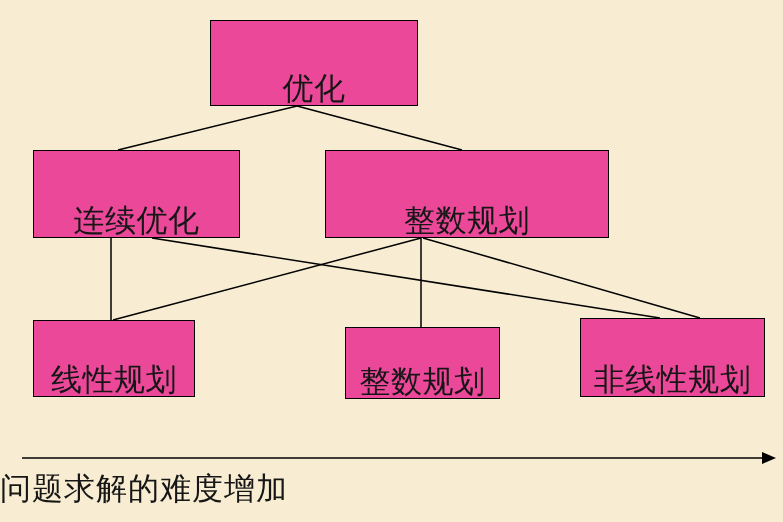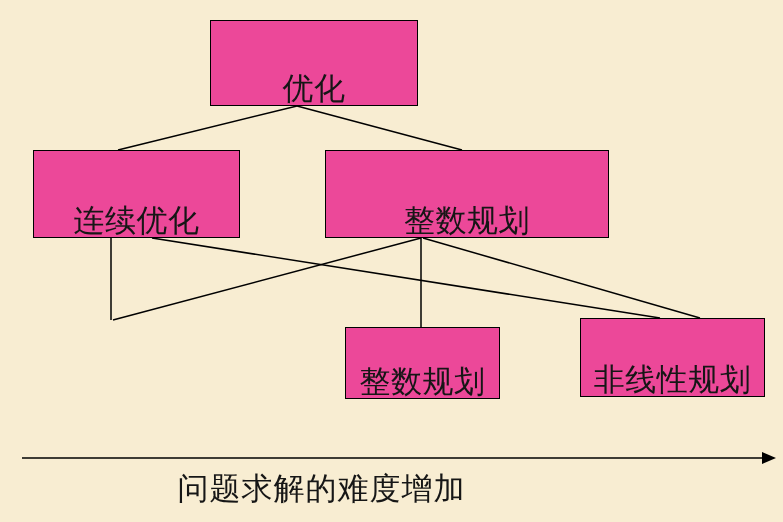--- a/index.html
+++ b/index.html
@@ -57,21 +57,20 @@
   #node-quadratic { left: 345px; top: 327px; width: 155px; height: 72px; }
   #node-quadratic .node-label { padding-top: 8px; }
   #node-nonlinear { left: 580px; top: 318px; width: 185px; height: 79px; }
   #node-nonlinear .node-label { padding-top: 20px; }
 
   #axis-caption {
     position: absolute;
     left: 0;
     top: 468px;
     width: 643px;
-    text-align: center;
     font-size: 31px;
     color: #161616;
     letter-spacing: 1px;
     font-family: "Liberation Serif", "DejaVu Serif", serif;
   }
 </style>
 </head>
 <body>
 
 <div id="diagram-root">
@@ -102,20 +101,23 @@
   </div>
 
   <div class="node-box" id="node-continuous">
     <span class="node-label">连续优化</span>
   </div>
 
   <div class="node-box" id="node-integer">
     <span class="node-label">整数规划</span>
   </div>
 
+  <div class="node-box" id="node-linear">
+    <span class="node-label">线性规划</span>
+  </div>
 
   <div class="node-box" id="node-quadratic">
     <span class="node-label">整数规划</span>
   </div>
 
   <div class="node-box" id="node-nonlinear">
     <span class="node-label">非线性规划</span>
   </div>
 
   <div id="axis-caption">问题求解的难度增加</div>

